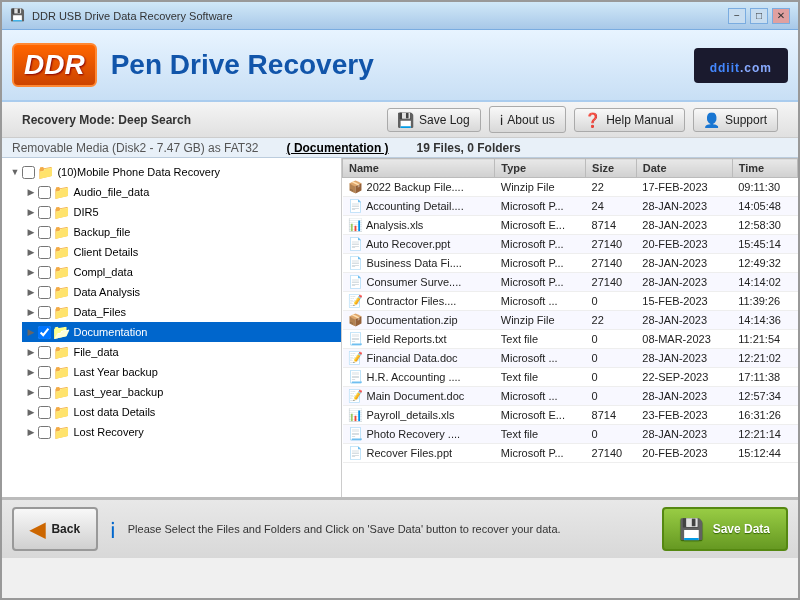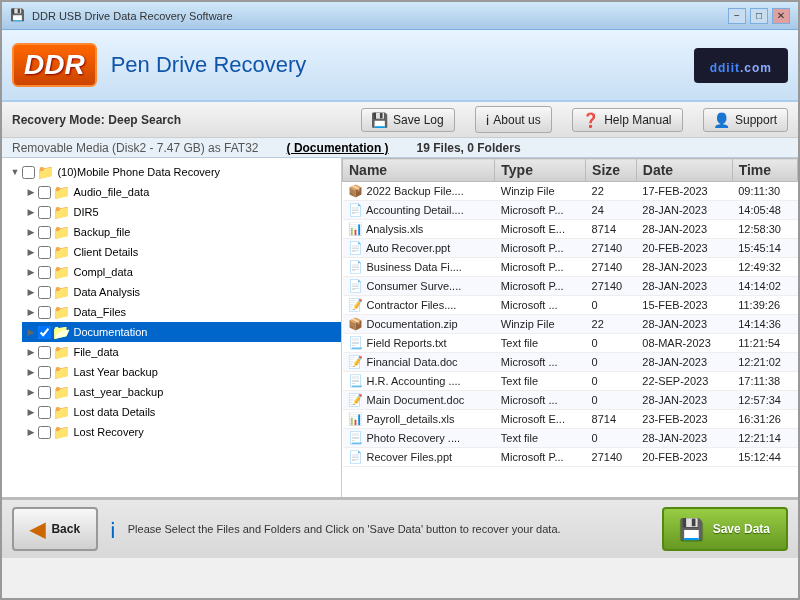--- a/index.html
+++ b/index.html
@@ -39,44 +39,44 @@
       font-size: 28px;
       font-weight: bold;
       font-style: italic;
       padding: 4px 10px;
       border-radius: 6px;
       border: 2px solid #ff8833;
       margin-right: 14px;
       text-shadow: 1px 1px 2px #800;
     }
     .header-title {
-      font-size: 22px;
+      font-size: 28px;
       color: #1155aa;
-      font-weight: normal;
+      font-weight: bold;
       flex: 1;
     }
     .ddiit-badge {
       background: #1a1a2e;
       color: white;
       font-size: 20px;
       font-weight: bold;
       padding: 6px 16px;
       border-radius: 4px;
       letter-spacing: 1px;
     }
     .ddiit-badge span { color: #4488ff; }
 
     
     .toolbar {
       background: linear-gradient(to bottom, #f5f5f5, #e0e0e0);
-      padding: 6px 10px;
+      padding: 6px 20px;
       display: flex;
       align-items: center;
       border-bottom: 1px solid #ccc;
-      gap: 20px;
+      gap: 8px;
       height: 36px;
     }
     .recovery-mode {
       font-size: 13px;
       color: #333;
       font-weight: bold;
       flex: 1;
     }
     .toolbar-btn {
       display: flex; align-items: center; gap: 4px;
@@ -140,21 +140,21 @@
       flex: 1;
       background: white;
       overflow-y: auto;
     }
     .file-table { width: 100%; border-collapse: collapse; }
     .file-table th {
       background: linear-gradient(to bottom, #e8e8e8, #d0d0d0);
       border: 1px solid #bbb;
       padding: 3px 6px;
       text-align: left;
-      font-size: 14px;
+      font-size: 11px;
       font-weight: bold;
       color: #333;
       position: sticky; top: 0;
     }
     .file-table td {
       border-bottom: 1px solid #eee;
       padding: 2px 6px;
       font-size: 11px;
       color: #222;
     }

